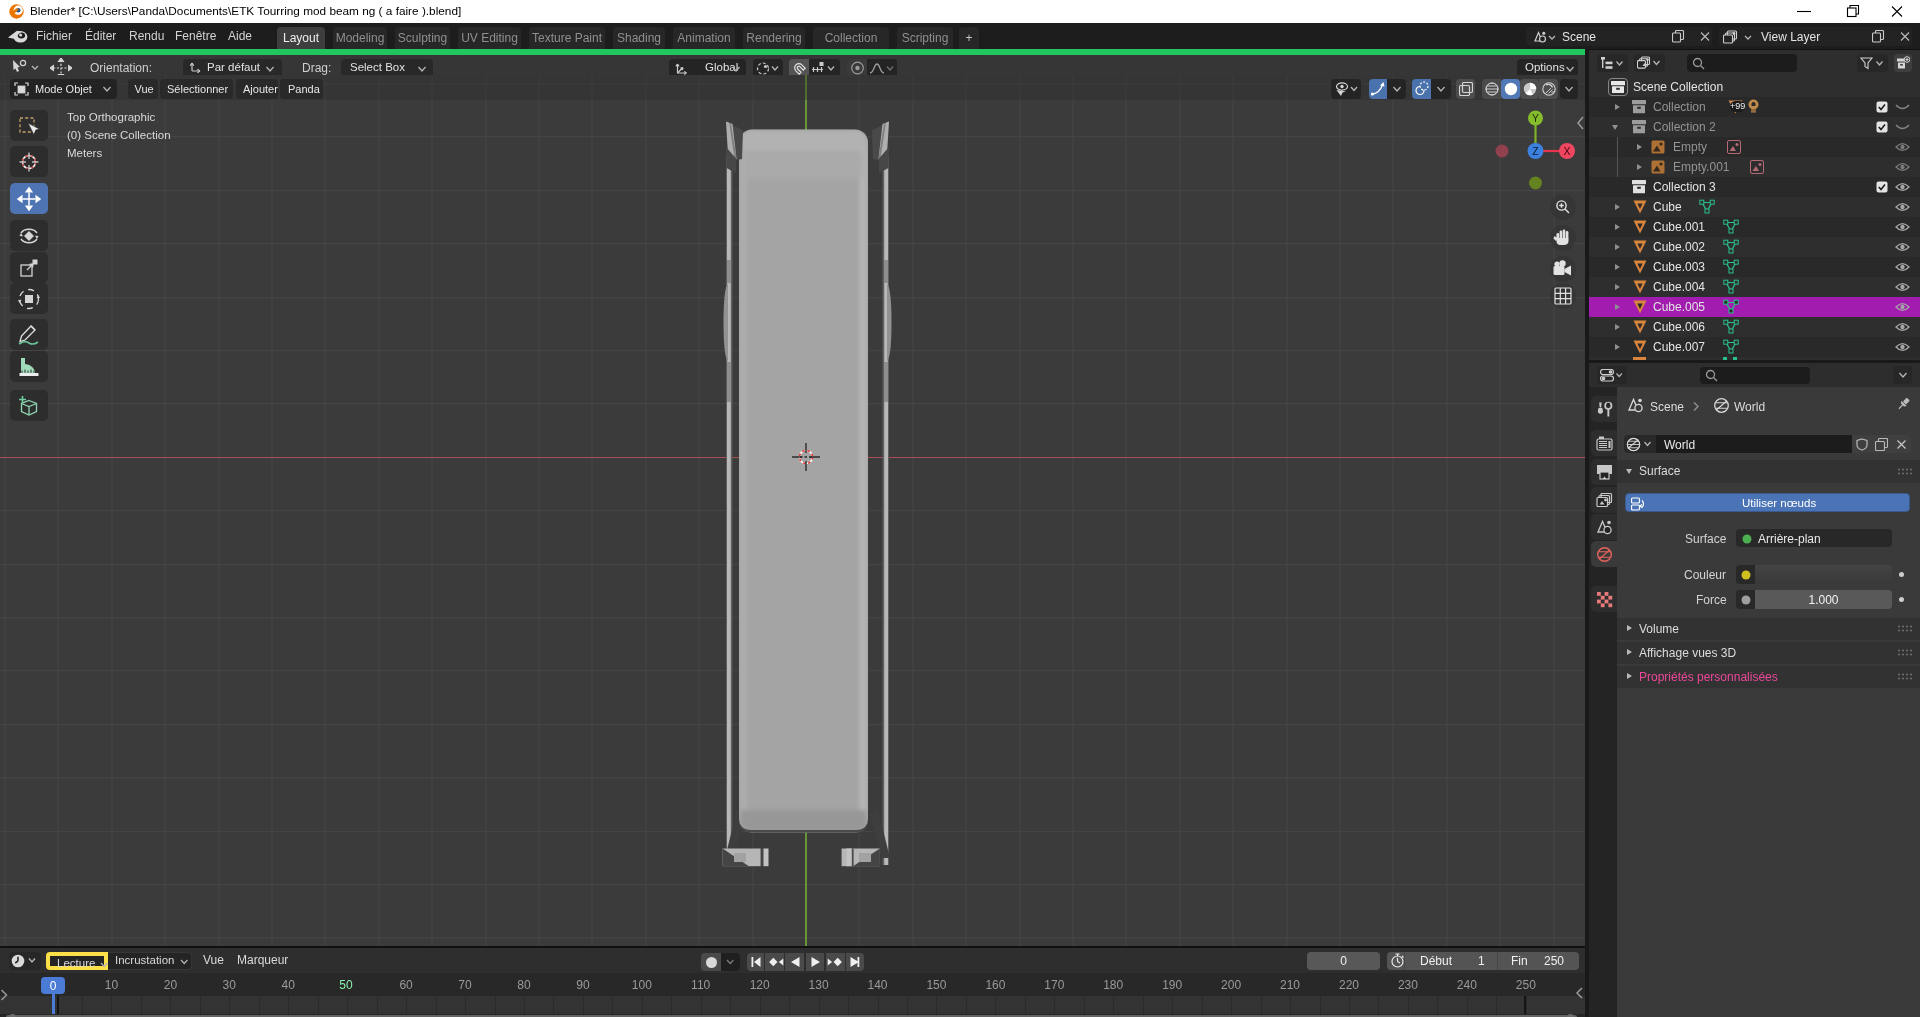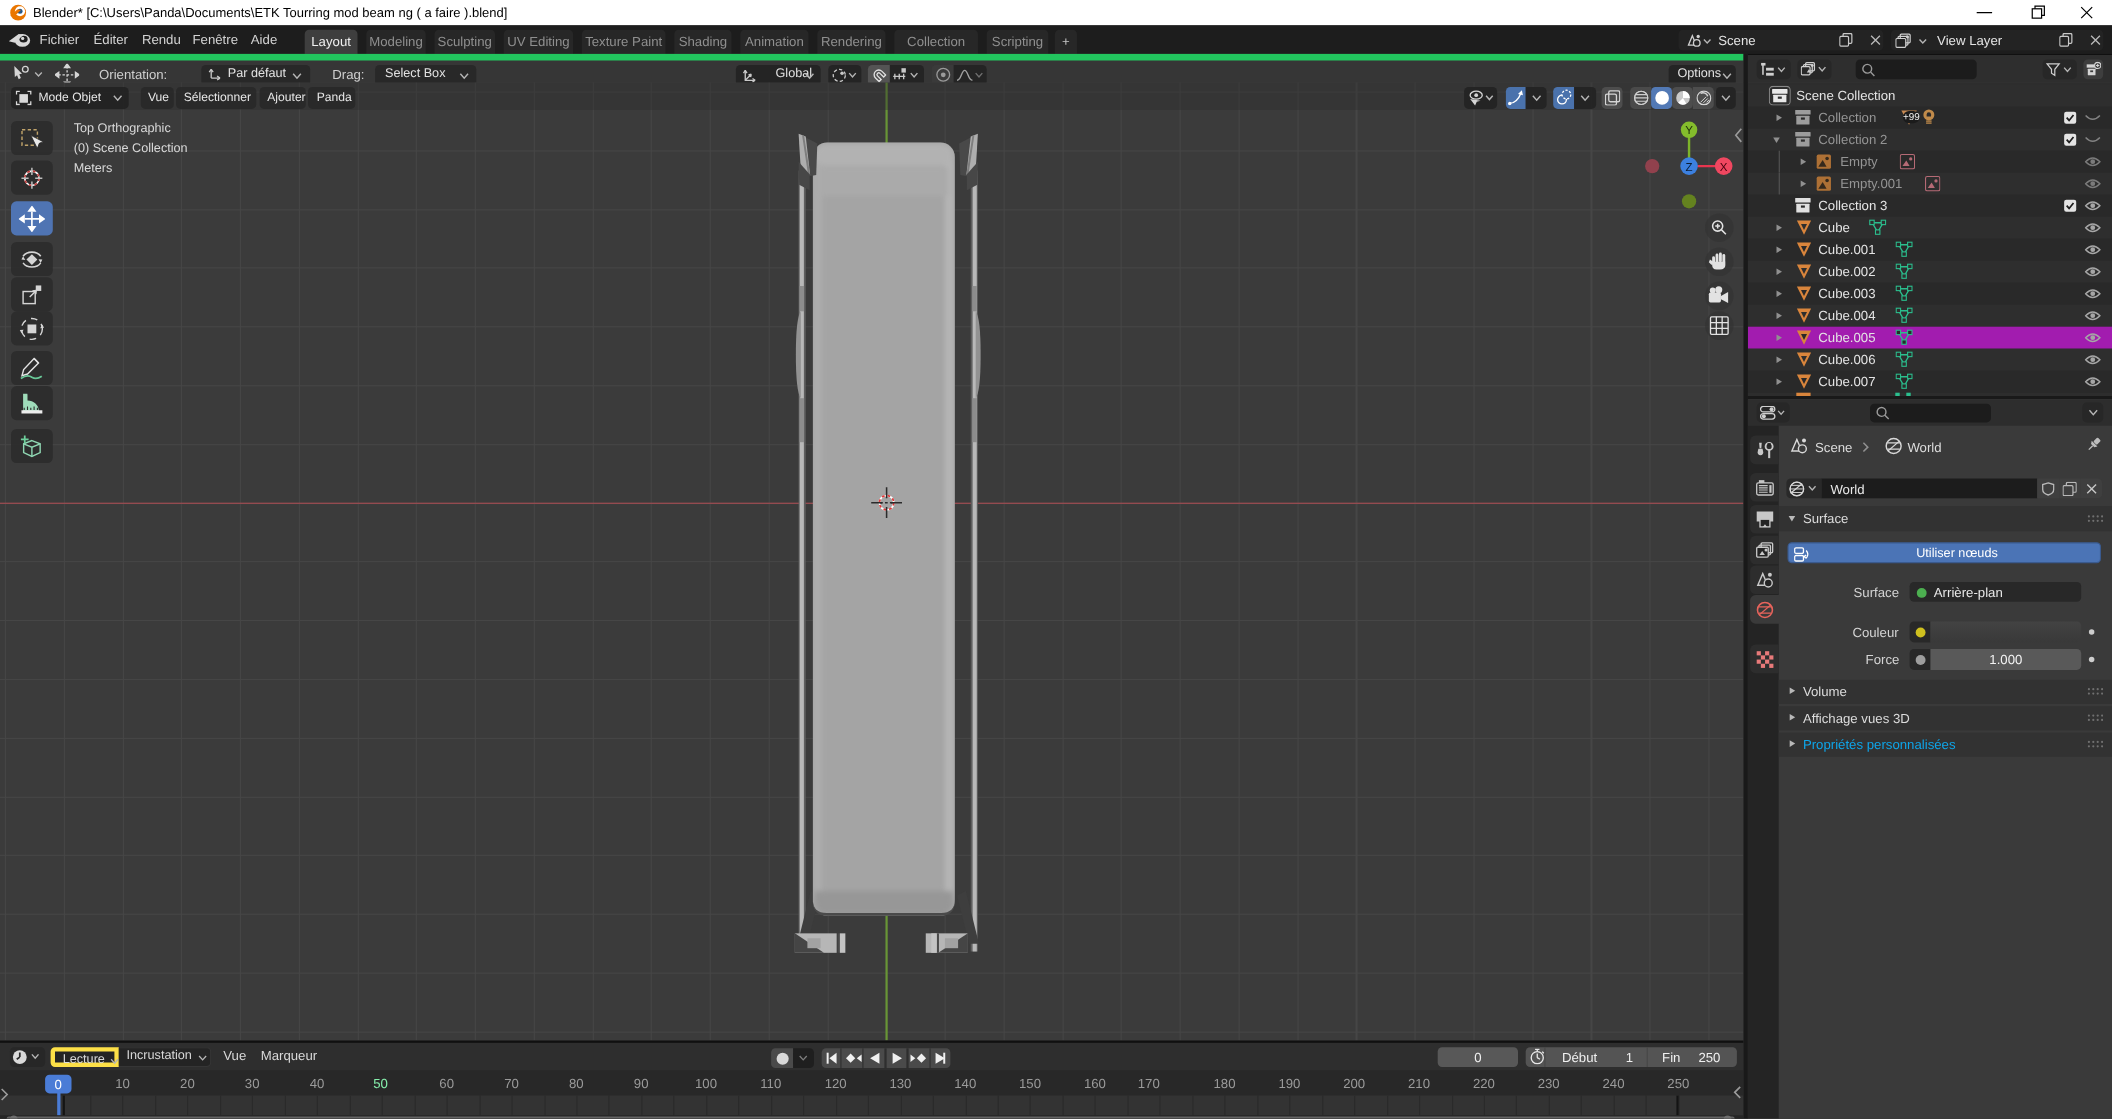--- a/index.html
+++ b/index.html
@@ -579,21 +579,21 @@
         <span class="abs" style="left:445.0px;top:5px;width:40px;text-align:center;color:#9a9a9a;font-size:12px">70</span>
         <span class="abs" style="left:503.9px;top:5px;width:40px;text-align:center;color:#9a9a9a;font-size:12px">80</span>
         <span class="abs" style="left:562.9px;top:5px;width:40px;text-align:center;color:#9a9a9a;font-size:12px">90</span>
         <span class="abs" style="left:621.8px;top:5px;width:40px;text-align:center;color:#9a9a9a;font-size:12px">100</span>
         <span class="abs" style="left:680.7px;top:5px;width:40px;text-align:center;color:#9a9a9a;font-size:12px">110</span>
         <span class="abs" style="left:739.7px;top:5px;width:40px;text-align:center;color:#9a9a9a;font-size:12px">120</span>
         <span class="abs" style="left:798.6px;top:5px;width:40px;text-align:center;color:#9a9a9a;font-size:12px">130</span>
         <span class="abs" style="left:857.5px;top:5px;width:40px;text-align:center;color:#9a9a9a;font-size:12px">140</span>
         <span class="abs" style="left:916.4px;top:5px;width:40px;text-align:center;color:#9a9a9a;font-size:12px">150</span>
         <span class="abs" style="left:975.4px;top:5px;width:40px;text-align:center;color:#9a9a9a;font-size:12px">160</span>
-        <span class="abs" style="left:1034.3px;top:5px;width:40px;color:#9a9a9a;font-size:12px">170</span>
+        <span class="abs" style="left:1034.3px;top:5px;width:40px;text-align:center;color:#9a9a9a;font-size:12px">170</span>
         <span class="abs" style="left:1093.2px;top:5px;width:40px;text-align:center;color:#9a9a9a;font-size:12px">180</span>
         <span class="abs" style="left:1152.2px;top:5px;width:40px;text-align:center;color:#9a9a9a;font-size:12px">190</span>
         <span class="abs" style="left:1211.1px;top:5px;width:40px;text-align:center;color:#9a9a9a;font-size:12px">200</span>
         <span class="abs" style="left:1270.0px;top:5px;width:40px;text-align:center;color:#9a9a9a;font-size:12px">210</span>
         <span class="abs" style="left:1329.0px;top:5px;width:40px;text-align:center;color:#9a9a9a;font-size:12px">220</span>
         <span class="abs" style="left:1387.9px;top:5px;width:40px;text-align:center;color:#9a9a9a;font-size:12px">230</span>
         <span class="abs" style="left:1446.8px;top:5px;width:40px;text-align:center;color:#9a9a9a;font-size:12px">240</span>
         <span class="abs" style="left:1505.8px;top:5px;width:40px;text-align:center;color:#9a9a9a;font-size:12px">250</span>
       </div>
 
@@ -1237,21 +1237,21 @@
             <circle cx="14" cy="1.5" r="1"></circle>
             <circle cx="2" cy="5.5" r="1"></circle>
             <circle cx="6" cy="5.5" r="1"></circle>
             <circle cx="10" cy="5.5" r="1"></circle>
             <circle cx="14" cy="5.5" r="1"></circle>
           </g>
         </svg>
     </div>
     <div class="abs" style="left:28px;top:303px;width:303px;height:22px;background:#323232">
       <span class="exp" style="left:10px;top:7px;border-left-color:#b9b9b9"></span>
-      <span class="lbl" style="left:22px;top:3.5px;color:#0ea5e9">Propriétés personnalisées</span>
+      <span class="lbl" style="left:22px;top:3.5px;color:#ec4899">Propriétés personnalisées</span>
       <svg class="abs" style="left:280px;top:7px" width="15" height="8" viewBox="0 0 15 8">
           <g fill="#707070">
             <circle cx="2" cy="1.5" r="1"></circle>
             <circle cx="6" cy="1.5" r="1"></circle>
             <circle cx="10" cy="1.5" r="1"></circle>
             <circle cx="14" cy="1.5" r="1"></circle>
             <circle cx="2" cy="5.5" r="1"></circle>
             <circle cx="6" cy="5.5" r="1"></circle>
             <circle cx="10" cy="5.5" r="1"></circle>
             <circle cx="14" cy="5.5" r="1"></circle>

